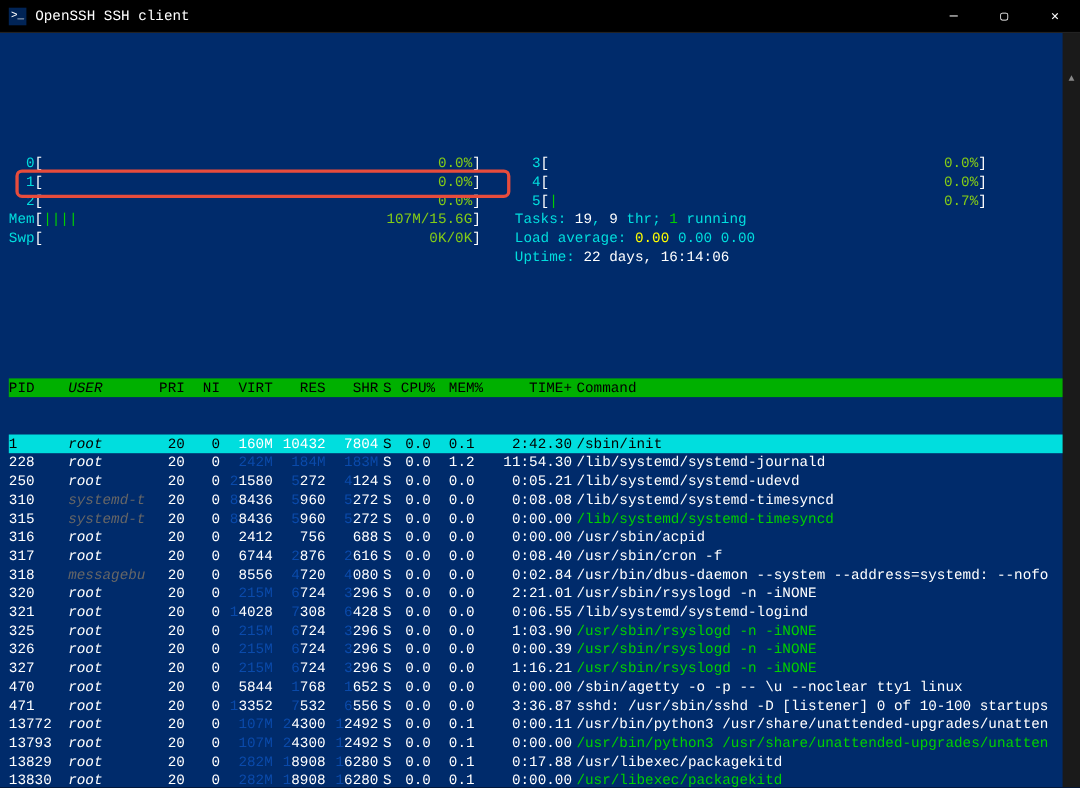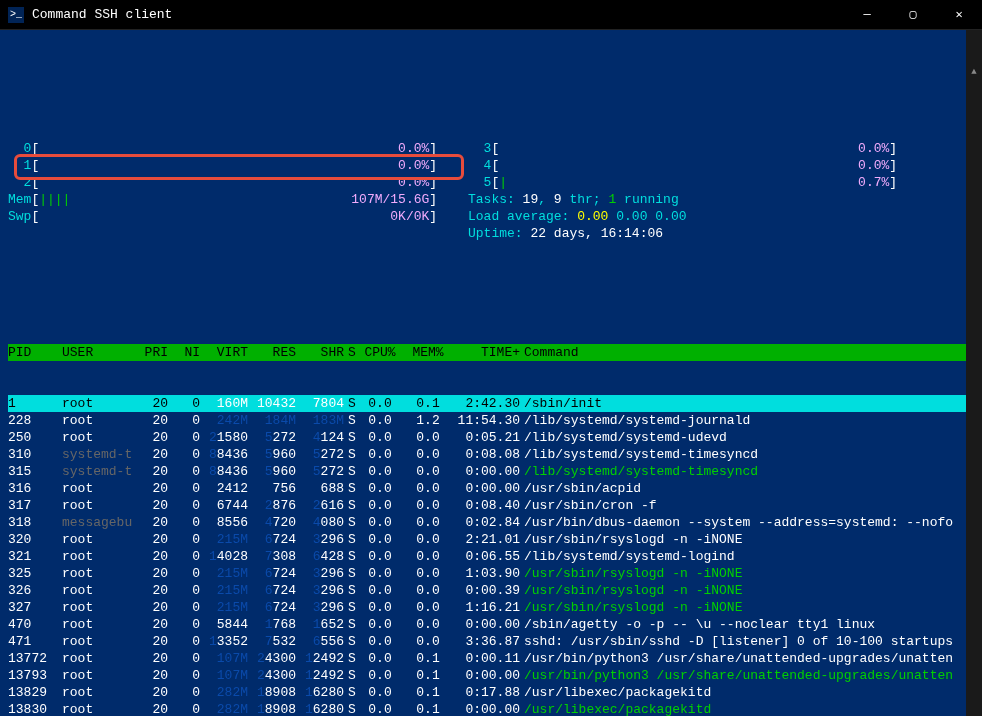--- a/index.html
+++ b/index.html
@@ -70,21 +70,21 @@
   height: 16px;
   display: flex;
   align-items: center;
   justify-content: center;
   color: #888;
   font-size: 9px;
 }
 .content { padding-left: 8px; }
 .cpu-label { color: #00dede; width: 34px; text-align: right; }
 .bar-fill { color: #00dede; }
-.cpu-pct { color: #f0abfc; }
+.cpu-pct { color: #84cc16; }
 .cpu-col-left { width: 460px; }
 .cpu-col-right { flex: 1; }
 .mem-label { color: #00dede; }
 .swp-label { color: #00dede; }
 .swp-highlight {
   border: 3px solid #e74c3c;
   border-radius: 6px;
   position: absolute;
   left: 14px;
   top: 124px;
@@ -101,30 +101,30 @@
   background: #00b000;
   color: #000;
   display: flex;
 }
 .selected-row {
   background: #00dede;
   color: #000;
 }
 .proc-row { display: flex; }
 .col-pid { width: 50px; text-align: left; color: #fff; }
-.col-user { width: 78px; color: #fff; padding-left: 4px; }
+.col-user { width: 78px; color: #fff; padding-left: 4px; font-style: italic; }
 .col-user.shadow { color: #666; }
 .col-pri { width: 32px; text-align: right; color: #fff; }
 .col-ni { width: 32px; text-align: right; color: #fff; }
 .col-virt { width: 48px; text-align: right; }
 .col-res { width: 48px; text-align: right; }
 .col-shr { width: 48px; text-align: right; }
 .col-s { width: 16px; text-align: center; color: #fff; }
 .col-cpu { width: 40px; text-align: center; color: #fff; }
-.col-mem { width: 40px; text-align: center; color: #fff; }
+.col-mem { width: 40px; text-align: left; color: #fff; }
 .col-time { width: 72px; text-align: right; color: #fff; }
 .col-cmd { flex: 1; color: #fff; padding-left: 4px; overflow: hidden; }
 .col-cmd.thread { color: #00d000; }
 .header-row .col-pid,
 .header-row .col-user,
 .header-row .col-pri,
 .header-row .col-ni,
 .header-row .col-virt,
 .header-row .col-res,
 .header-row .col-shr,
@@ -146,21 +146,21 @@
 .selected-row .col-time,
 .selected-row .col-cmd { color: #000; }
 .mem-bar-used { color: #00d000; }
 </style>
 </head>
 <body>
 
 <div class="titlebar">
   <div class="titlebar-left">
     <div class="ps-icon">&gt;_</div>
-    <span>Command SSH client</span>
+    <span>OpenSSH SSH client</span>
   </div>
   <div class="titlebar-right">
     <div class="win-btn">─</div>
     <div class="win-btn">▢</div>
     <div class="win-btn">✕</div>
   </div>
 </div>
 
 <div class="terminal">
   <div class="scrollbar">

